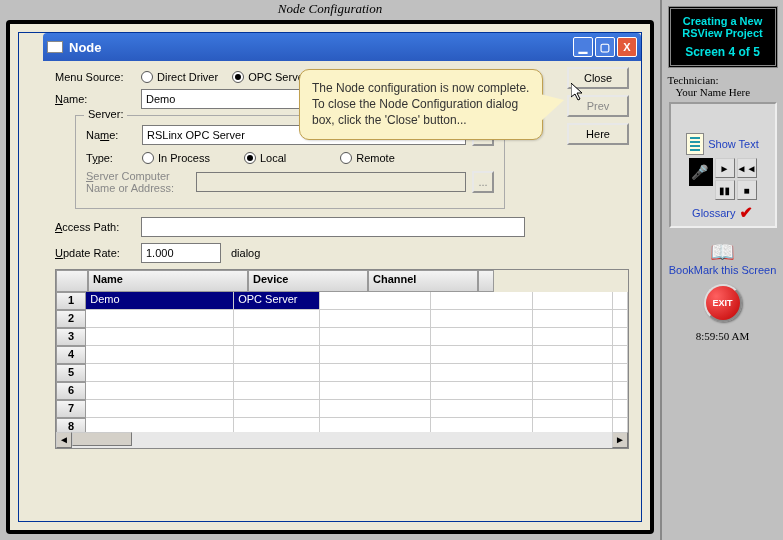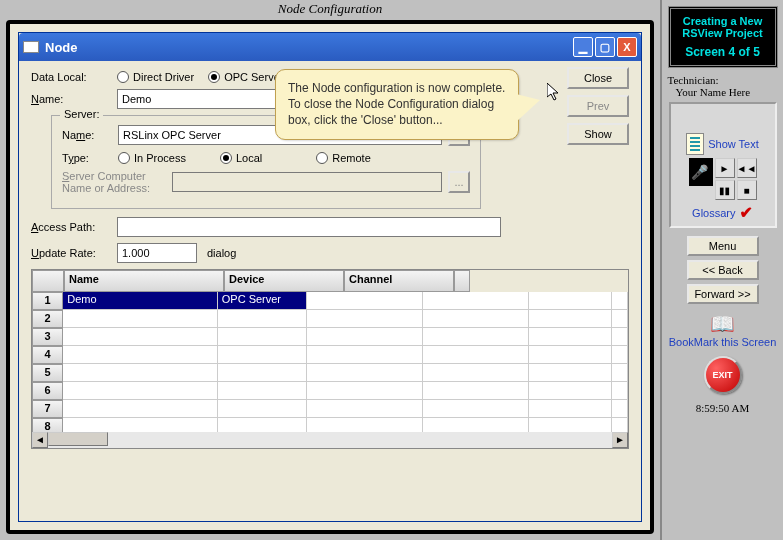--- a/index.html
+++ b/index.html
@@ -6,21 +6,21 @@
   body { margin: 0; padding: 0; font-family: Tahoma, Arial, sans-serif; font-size: 11px; background: #fff; width: 783px; height: 540px; overflow: hidden; }
   
   .outer-frame { width: 783px; height: 540px; display: flex; background: #c0c0c0; }
   
   .left-panel { width: 660px; height: 540px; background: #c0c0c0; display: flex; flex-direction: column; }
   .title-bar-outer { height: 18px; line-height: 18px; text-align: center; font-family: "Times New Roman", serif; font-size: 13px; font-style: italic; background: #c0c0c0; color: #000; }
   .content-frame { flex: 1; margin: 2px 6px 6px 6px; border: 4px solid #000; background: #ece9d8; border-radius: 4px; padding: 8px; position: relative; }
   
   .right-panel { width: 123px; height: 540px; background: #c0c0c0; border-left: 2px solid #888; display: flex; flex-direction: column; align-items: center; }
   
-  .node-window { position: absolute; left: 8px; top: 8px; right: 8px; bottom: 8px; border: 1px solid #003399; background: #ece9d8; display: flex; flex-direction: column; }
+  .node-window { position: absolute; left: 8px; top: 8px; right: 8px; bottom: 8px; border: 1px solid #003399; background: #ece9d8; display: flex; flex-direction: column; padding-left: 24px; }
   .win-title { height: 28px; background: linear-gradient(to bottom, #3b77dd, #2a5bc0); display: flex; align-items: center; padding: 0 4px; color: #fff; font-weight: bold; font-size: 13px; border-radius: 4px 4px 0 0; }
   .win-title .icon { width: 16px; height: 12px; background: #fff; margin-right: 6px; border: 1px solid #888; }
   .win-title .spacer { flex: 1; }
   .win-btn { width: 20px; height: 20px; margin-left: 2px; border: 1px solid #fff; display: inline-flex; align-items: center; justify-content: center; font-size: 11px; cursor: pointer; border-radius: 2px; }
   .win-btn.min, .win-btn.max { background: #4a7ee0; color: #fff; }
   .win-btn.close { background: #e35a3a; color: #fff; font-weight: bold; }
   
   .win-body { flex: 1; padding: 10px 12px 4px 12px; position: relative; overflow: hidden; }
   
   .row { display: flex; align-items: center; margin-bottom: 6px; }
@@ -107,25 +107,25 @@
         <div class="win-body">
 
           <div class="callout">The Node configuration is now complete.  To close the Node Configuration dialog box, click the 'Close' button...</div>
           <svg class="cursor" style="left:528px; top:22px;" width="16" height="20" viewBox="0 0 16 20">
               <path d="M0 0 L0 14 L4 11 L7 17 L9 16 L6 10 L11 10 Z" fill="#fff" stroke="#000" stroke-width="1"></path>
             </svg>
 
           <div class="side-btns">
             <div class="btn3d"><span>Close</span></div>
             <div class="btn3d disabled"><span>Prev</span></div>
-            <div class="btn3d"><span>Show</span></div>
+            <div class="btn3d"><span>Here</span></div>
           </div>
 
           <div class="row" style="width:470px;">
-            <span class="lbl">Data Local:</span>
+            <span class="lbl">Menu Source:</span>
             <span class="radio">
                 <span class="circ"></span>
                 <span>Direct Driver</span>
               </span>
             <span class="radio">
                 <span class="circ on"></span>
                 <span>OPC Server</span>
               </span>
           </div>
 
@@ -296,25 +296,20 @@
           <div class="rp-tbtn">◄◄</div>
           <div class="rp-tbtn">▮▮</div>
           <div class="rp-tbtn">■</div>
         </div>
       </div>
       <div class="rp-glossary">
         <span>Glossary</span>
         <span class="check">✔</span>
       </div>
     </div>
-    <div class="rp-nav">
-      <div class="btn3d">Menu</div>
-      <div class="btn3d">&lt;&lt; Back</div>
-      <div class="btn3d">Forward &gt;&gt;</div>
-    </div>
     <div class="rp-bookmark">
       <div class="book">📖</div>
       <div>BookMark this Screen</div>
     </div>
     <div class="rp-exit">EXIT</div>
     <div class="rp-time">8:59:50 AM</div>
   </div>
 </div>
 
 </body></html>

